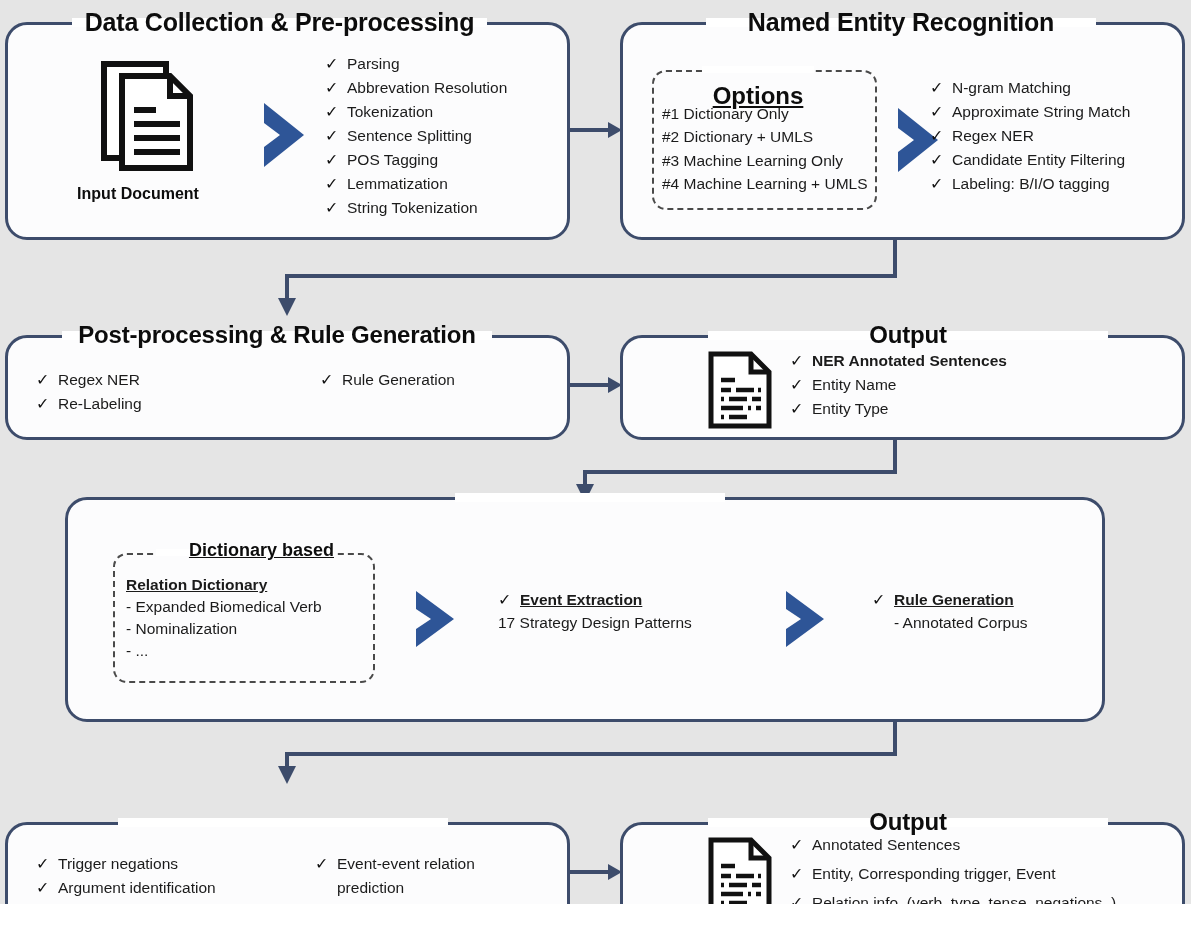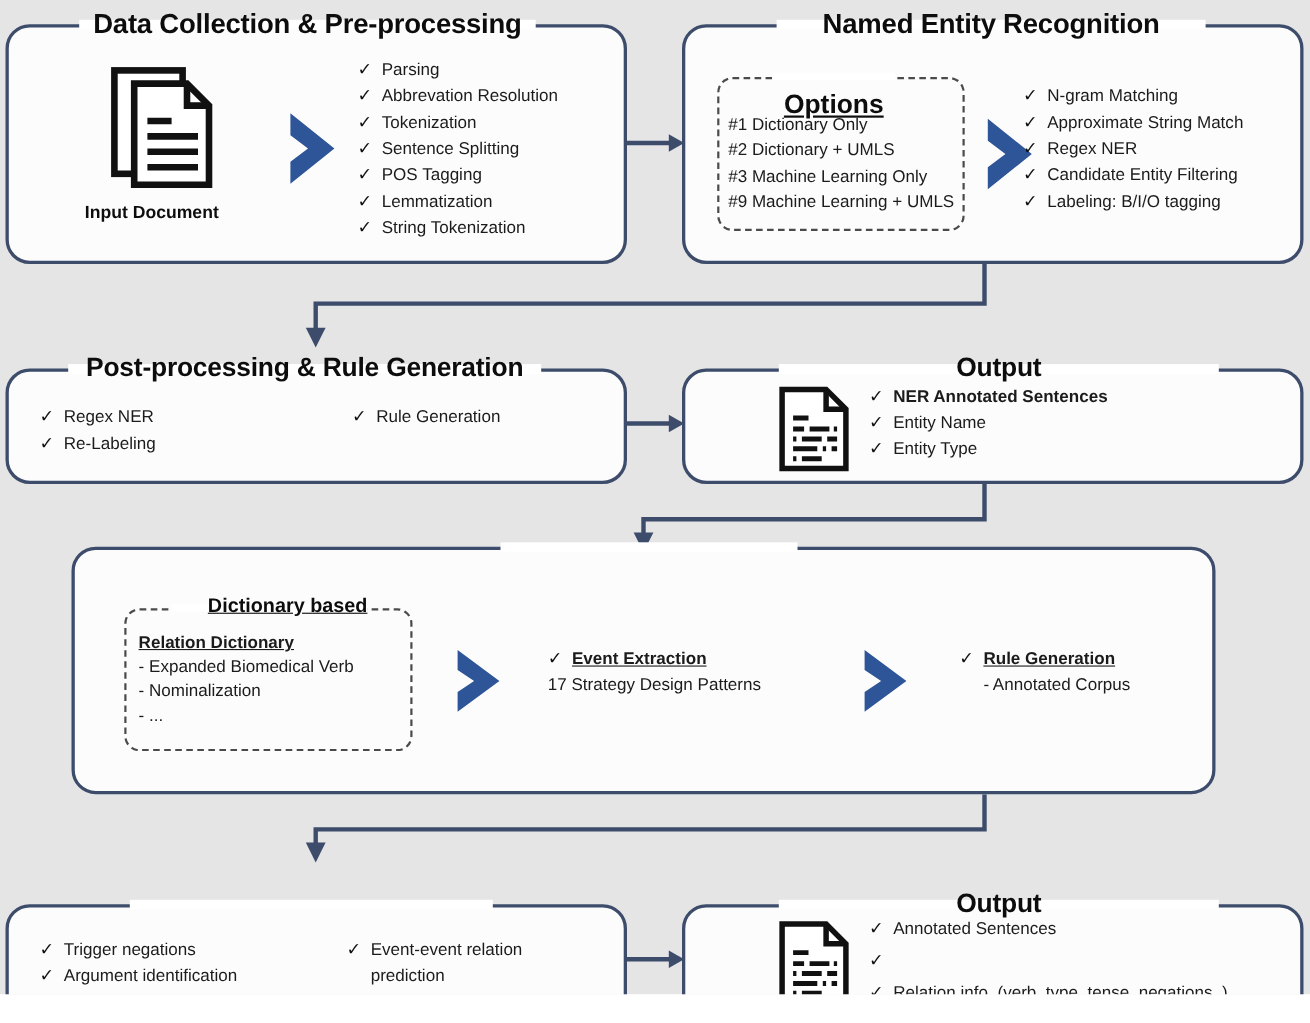--- a/index.html
+++ b/index.html
@@ -191,21 +191,21 @@
     <div class="ck-row">
         <span class="ck-text">#1 Dictionary Only</span>
       </div>
     <div class="ck-row">
         <span class="ck-text">#2 Dictionary + UMLS</span>
       </div>
     <div class="ck-row">
         <span class="ck-text">#3 Machine Learning Only</span>
       </div>
     <div class="ck-row">
-        <span class="ck-text">#9 Machine Learning + UMLS</span>
+        <span class="ck-text">#4 Machine Learning + UMLS</span>
       </div>
   </div>
 
   <div class="chev" style="left:892px;top:104px;">
     <svg width="52" height="72" viewBox="0 0 52 72">
       <path d="M6 4 L46 36 L6 68 L6 48 L22 36 L6 24 Z" fill="#2e5597"></path>
     </svg>
   </div>
 
   <div class="checklist" style="left:930px;top:78px;font-size:15.5px;">
@@ -427,20 +427,21 @@
     </svg>
   </div>
 
   <div class="checklist" style="left:790px;top:835px;font-size:15.5px;">
     <div class="ck-row" style="margin-bottom:9px;">
         <span class="ck-mark">✓</span>
         <span class="ck-text">Annotated Sentences</span>
       </div>
     <div class="ck-row" style="margin-bottom:9px;">
         <span class="ck-mark">✓</span>
+        <span class="ck-text">Entity, Corresponding trigger, Event</span>
       </div>
     <div class="ck-row">
         <span class="ck-mark">✓</span>
         <span class="ck-text">Relation info. (verb, type, tense, negations..)</span>
       </div>
   </div>
 
 </div>
 
 </body></html>

